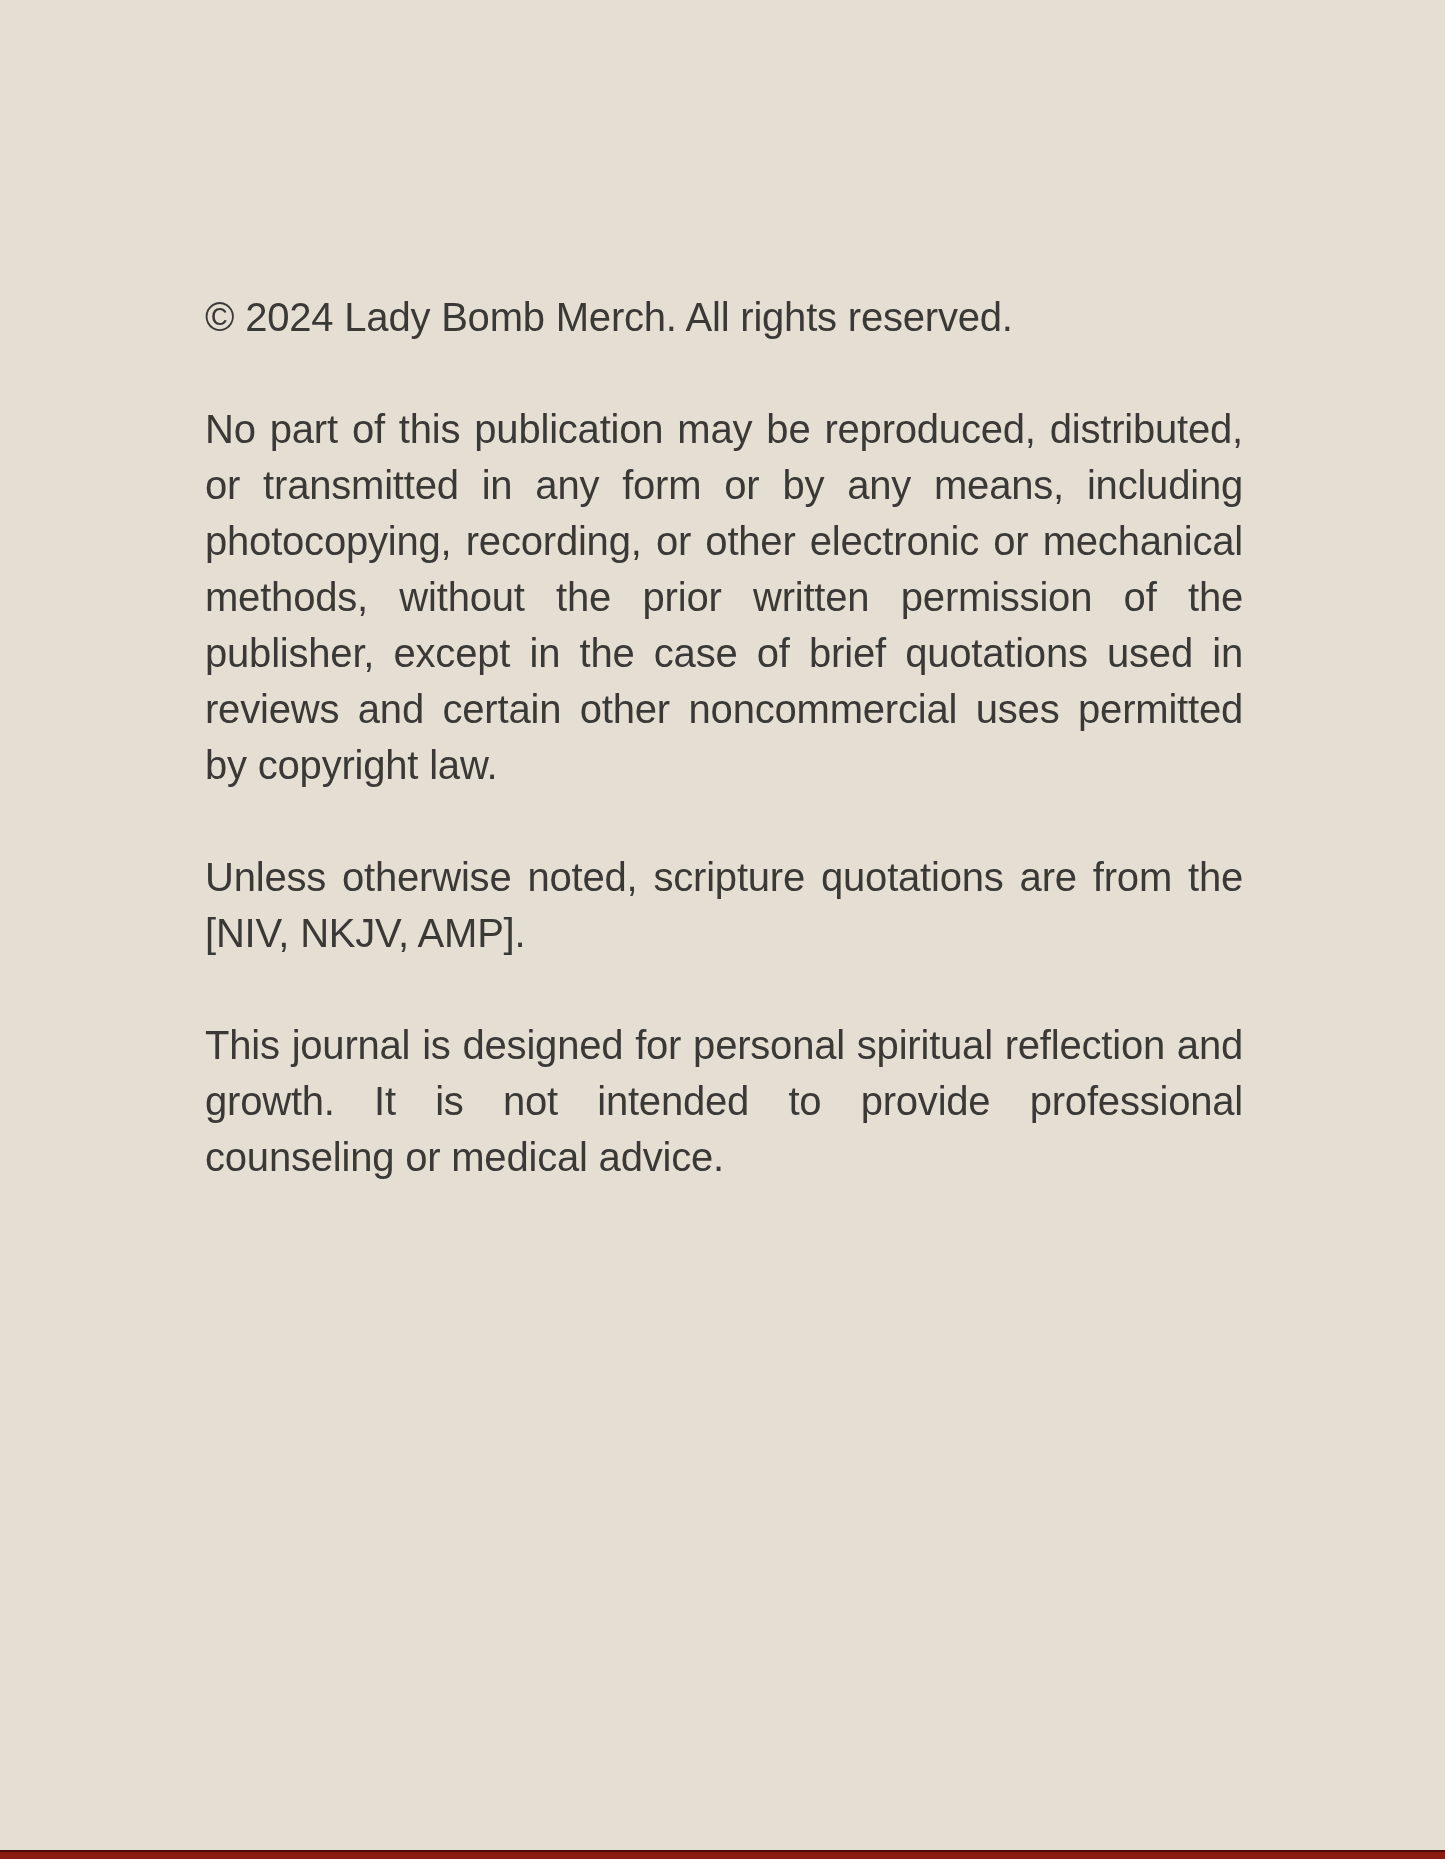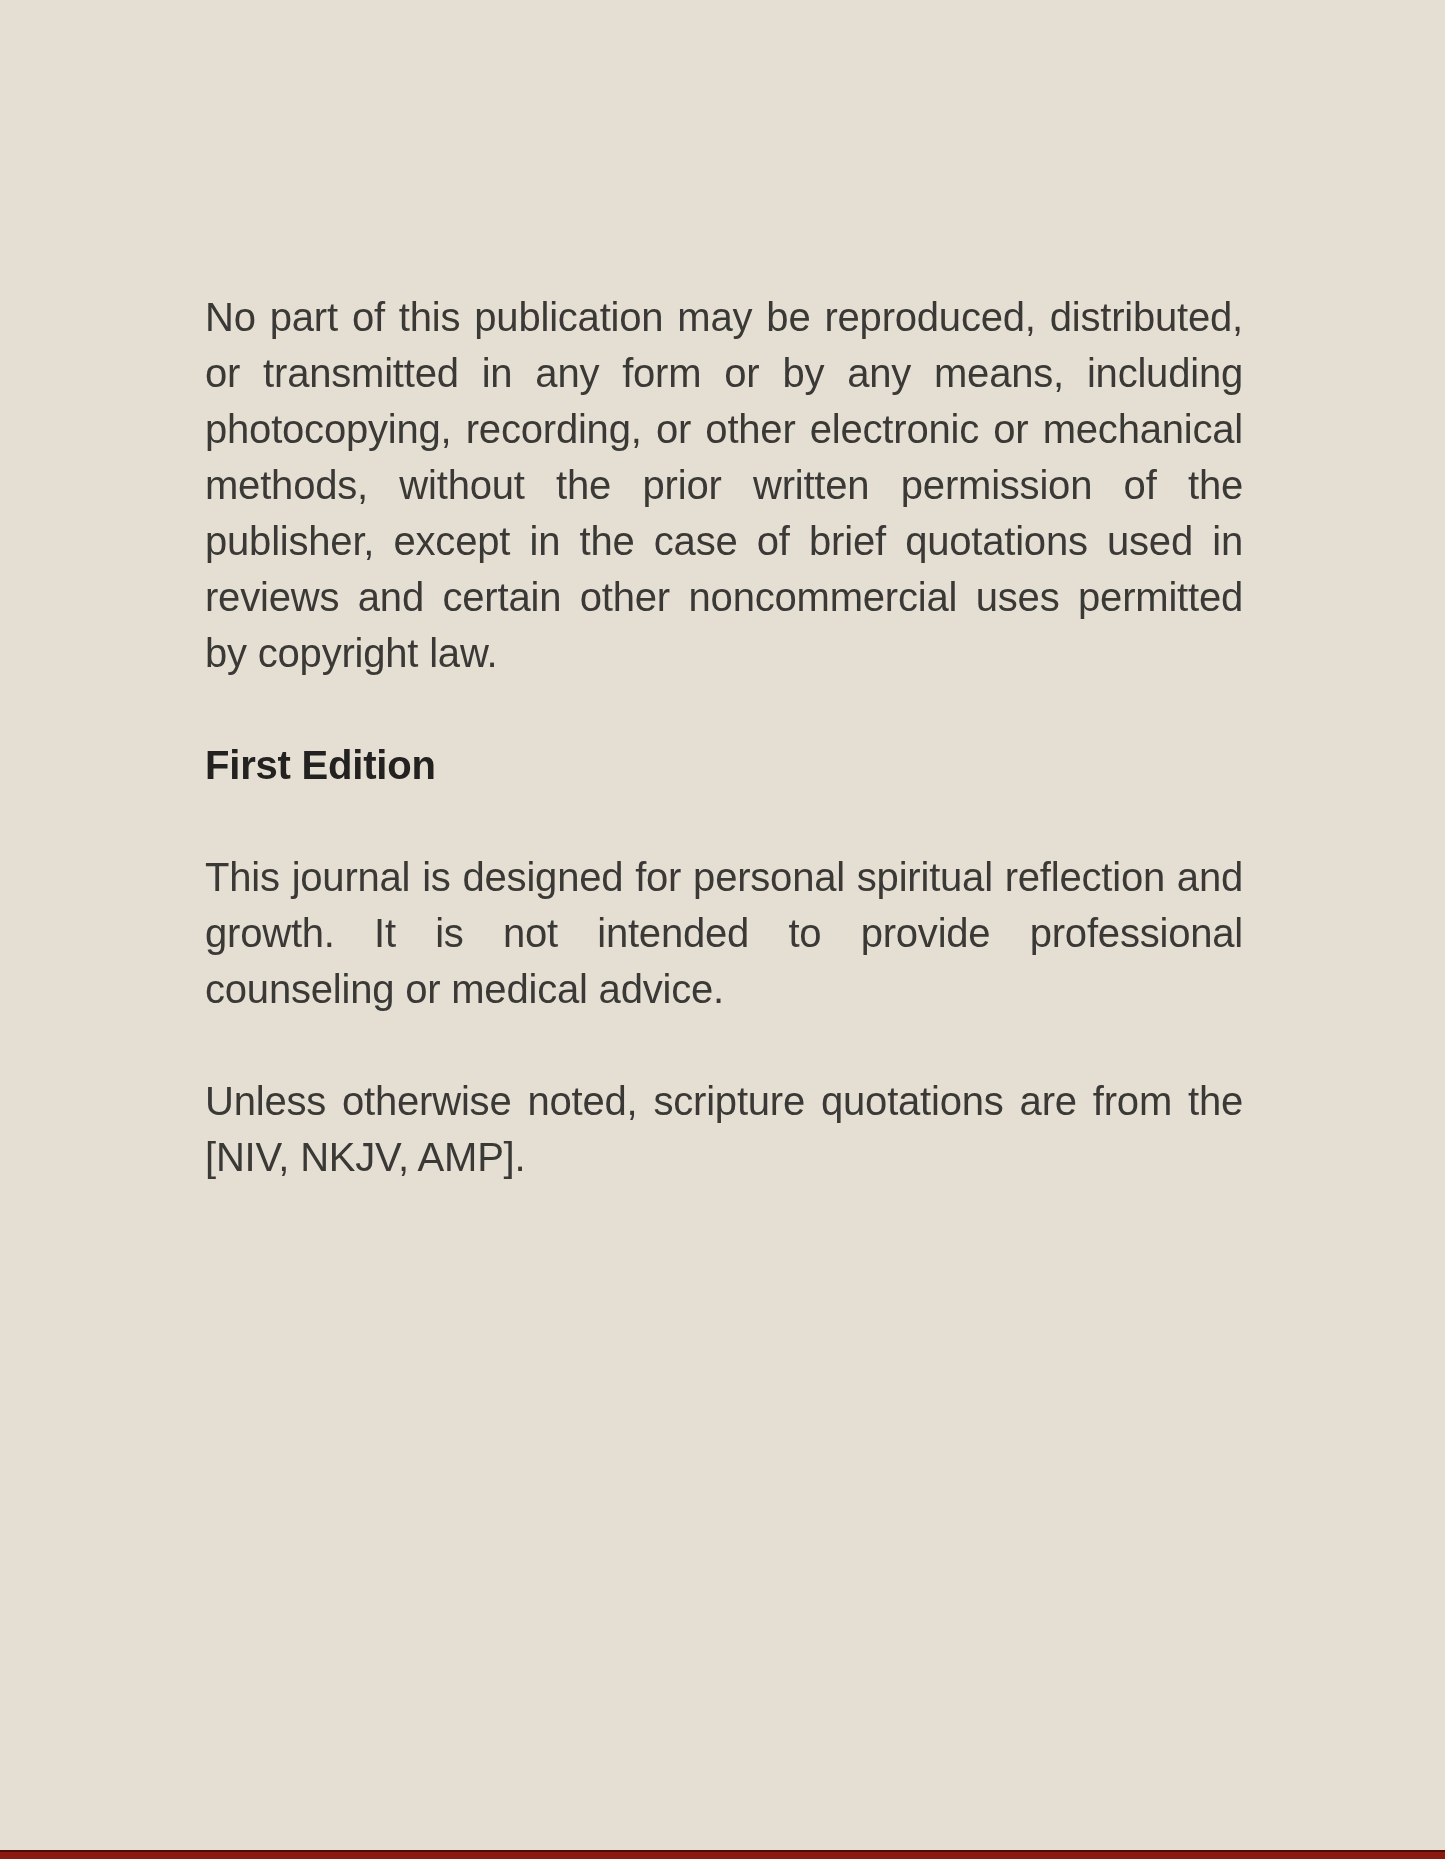--- a/index.html
+++ b/index.html
@@ -55,25 +55,25 @@
     height: 9px;
     background: var(--bottom_bar_color);
     border-top: 2px solid var(--bottom_bar_edge_color);
   }
 </style>
 </head>
 <body>
 
 <div class="page">
   <main class="content">
+    <p>© 2024 Lady Bomb Merch. All rights reserved.</p>
 
     <p class="para-justify">No part of this publication may be reproduced, distributed, or transmitted in any form or by any means, including photocopying, recording, or other electronic or mechanical methods, without the prior written permission of the publisher, except in the case of brief quotations used in reviews and certain other noncommercial uses permitted by copyright law.</p>
 
-    <p class="edition-heading">First Edition</p>
 
 
+    <p class="para-justify">Unless otherwise noted, scripture quotations are from the [NIV, NKJV, AMP].</p>
+
     <p class="para-justify">This journal is designed for personal spiritual reflection and growth. It is not intended to provide professional counseling or medical advice.</p>
-
-    <p class="para-justify">Unless otherwise noted, scripture quotations are from the [NIV, NKJV, AMP].</p>
   </main>
 
   <div class="bottom-bar"></div>
 </div>
 
 </body></html>

